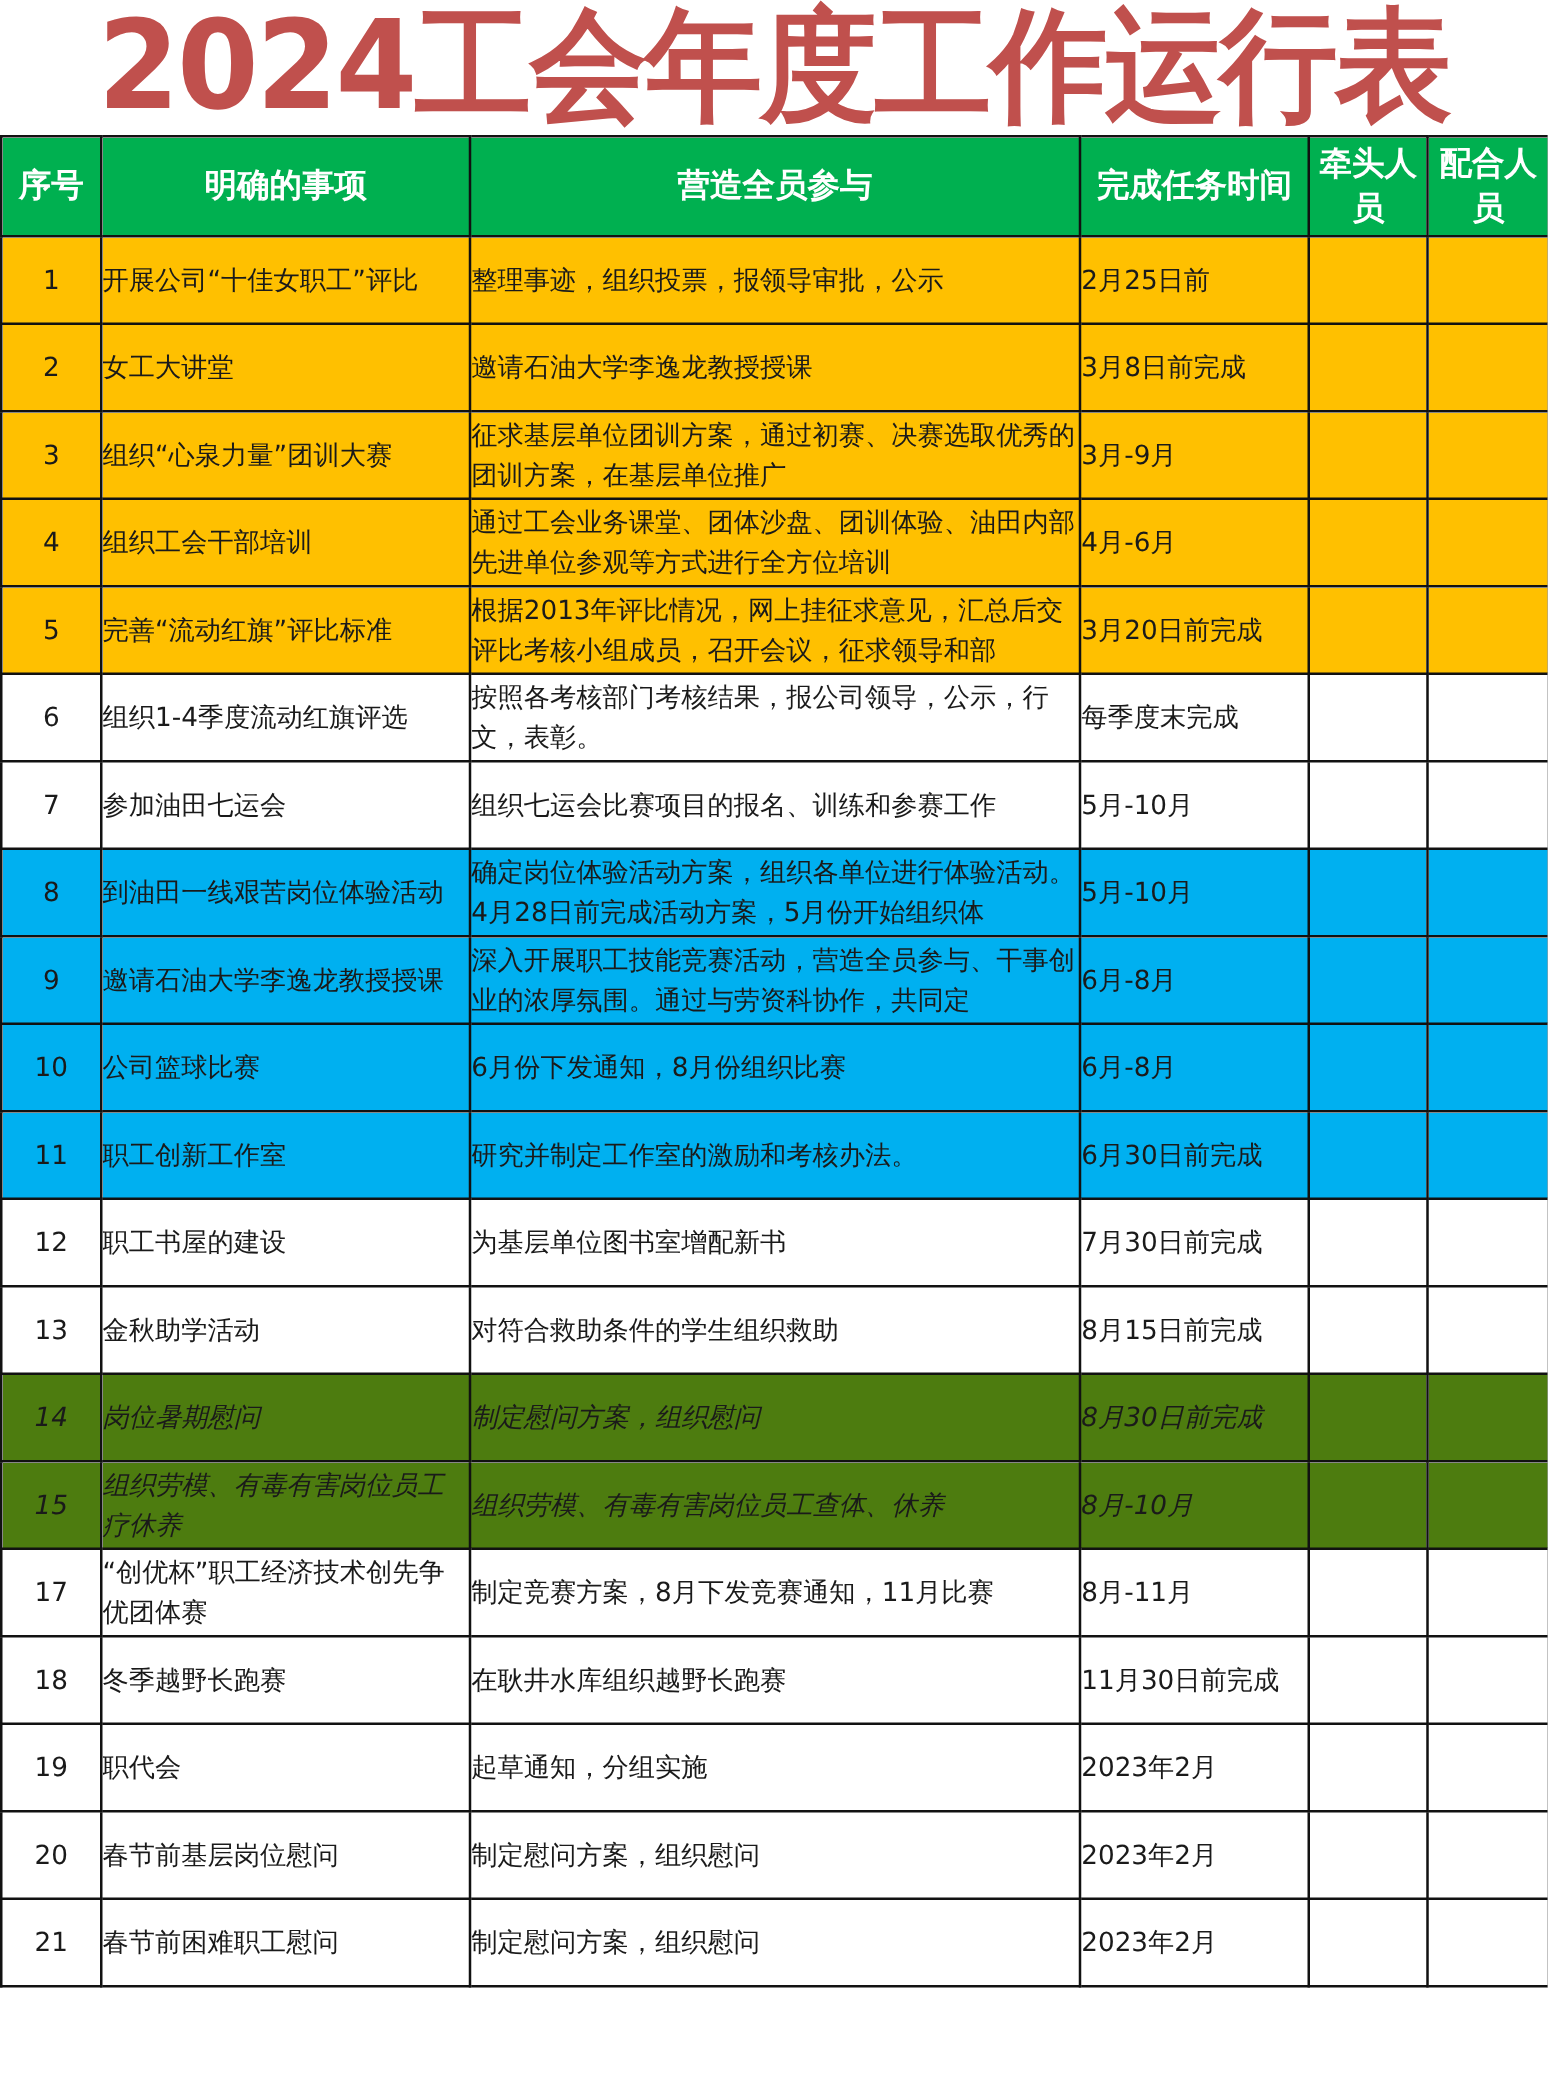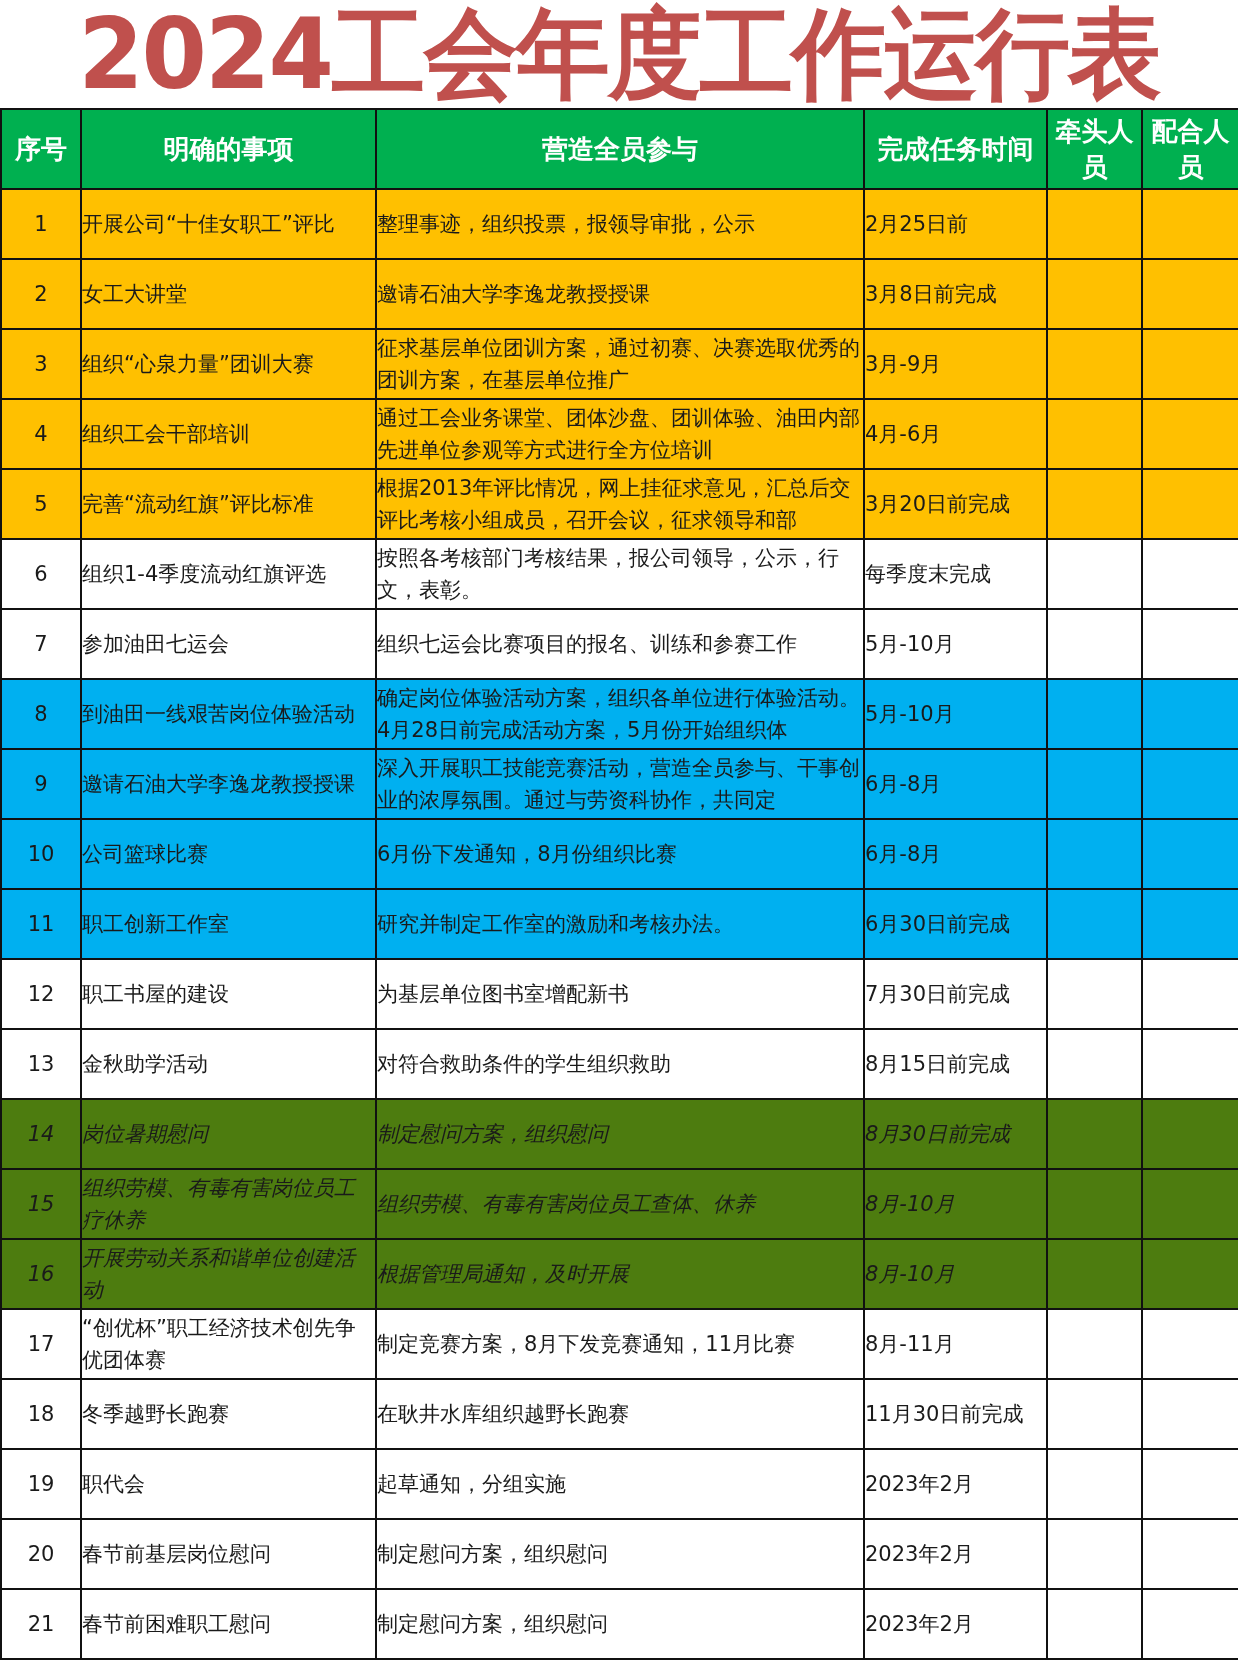--- a/index.html
+++ b/index.html
@@ -363,40 +363,20 @@
         <td class="time">
           <span class="clip2">8月-10月</span>
         </td>
         <td class="lead">
           <span class="clip2"></span>
         </td>
         <td class="coop">
           <span class="clip2"></span>
         </td>
       </tr>
-      <tr class="pink">
-        <td class="no">
-          <span class="clip2">16</span>
-        </td>
-        <td class="item">
-          <span class="clip2">开展劳动关系和谐单位创建活动</span>
-        </td>
-        <td class="task">
-          <span class="clip2">根据管理局通知，及时开展</span>
-        </td>
-        <td class="time">
-          <span class="clip2">8月-10月</span>
-        </td>
-        <td class="lead">
-          <span class="clip2"></span>
-        </td>
-        <td class="coop">
-          <span class="clip2"></span>
-        </td>
-      </tr>
       <tr class="white">
         <td class="no">
           <span class="clip2">17</span>
         </td>
         <td class="item">
           <span class="clip2">“创优杯”职工经济技术创先争优团体赛</span>
         </td>
         <td class="task">
           <span class="clip2">制定竞赛方案，8月下发竞赛通知，11月比赛</span>
         </td>

